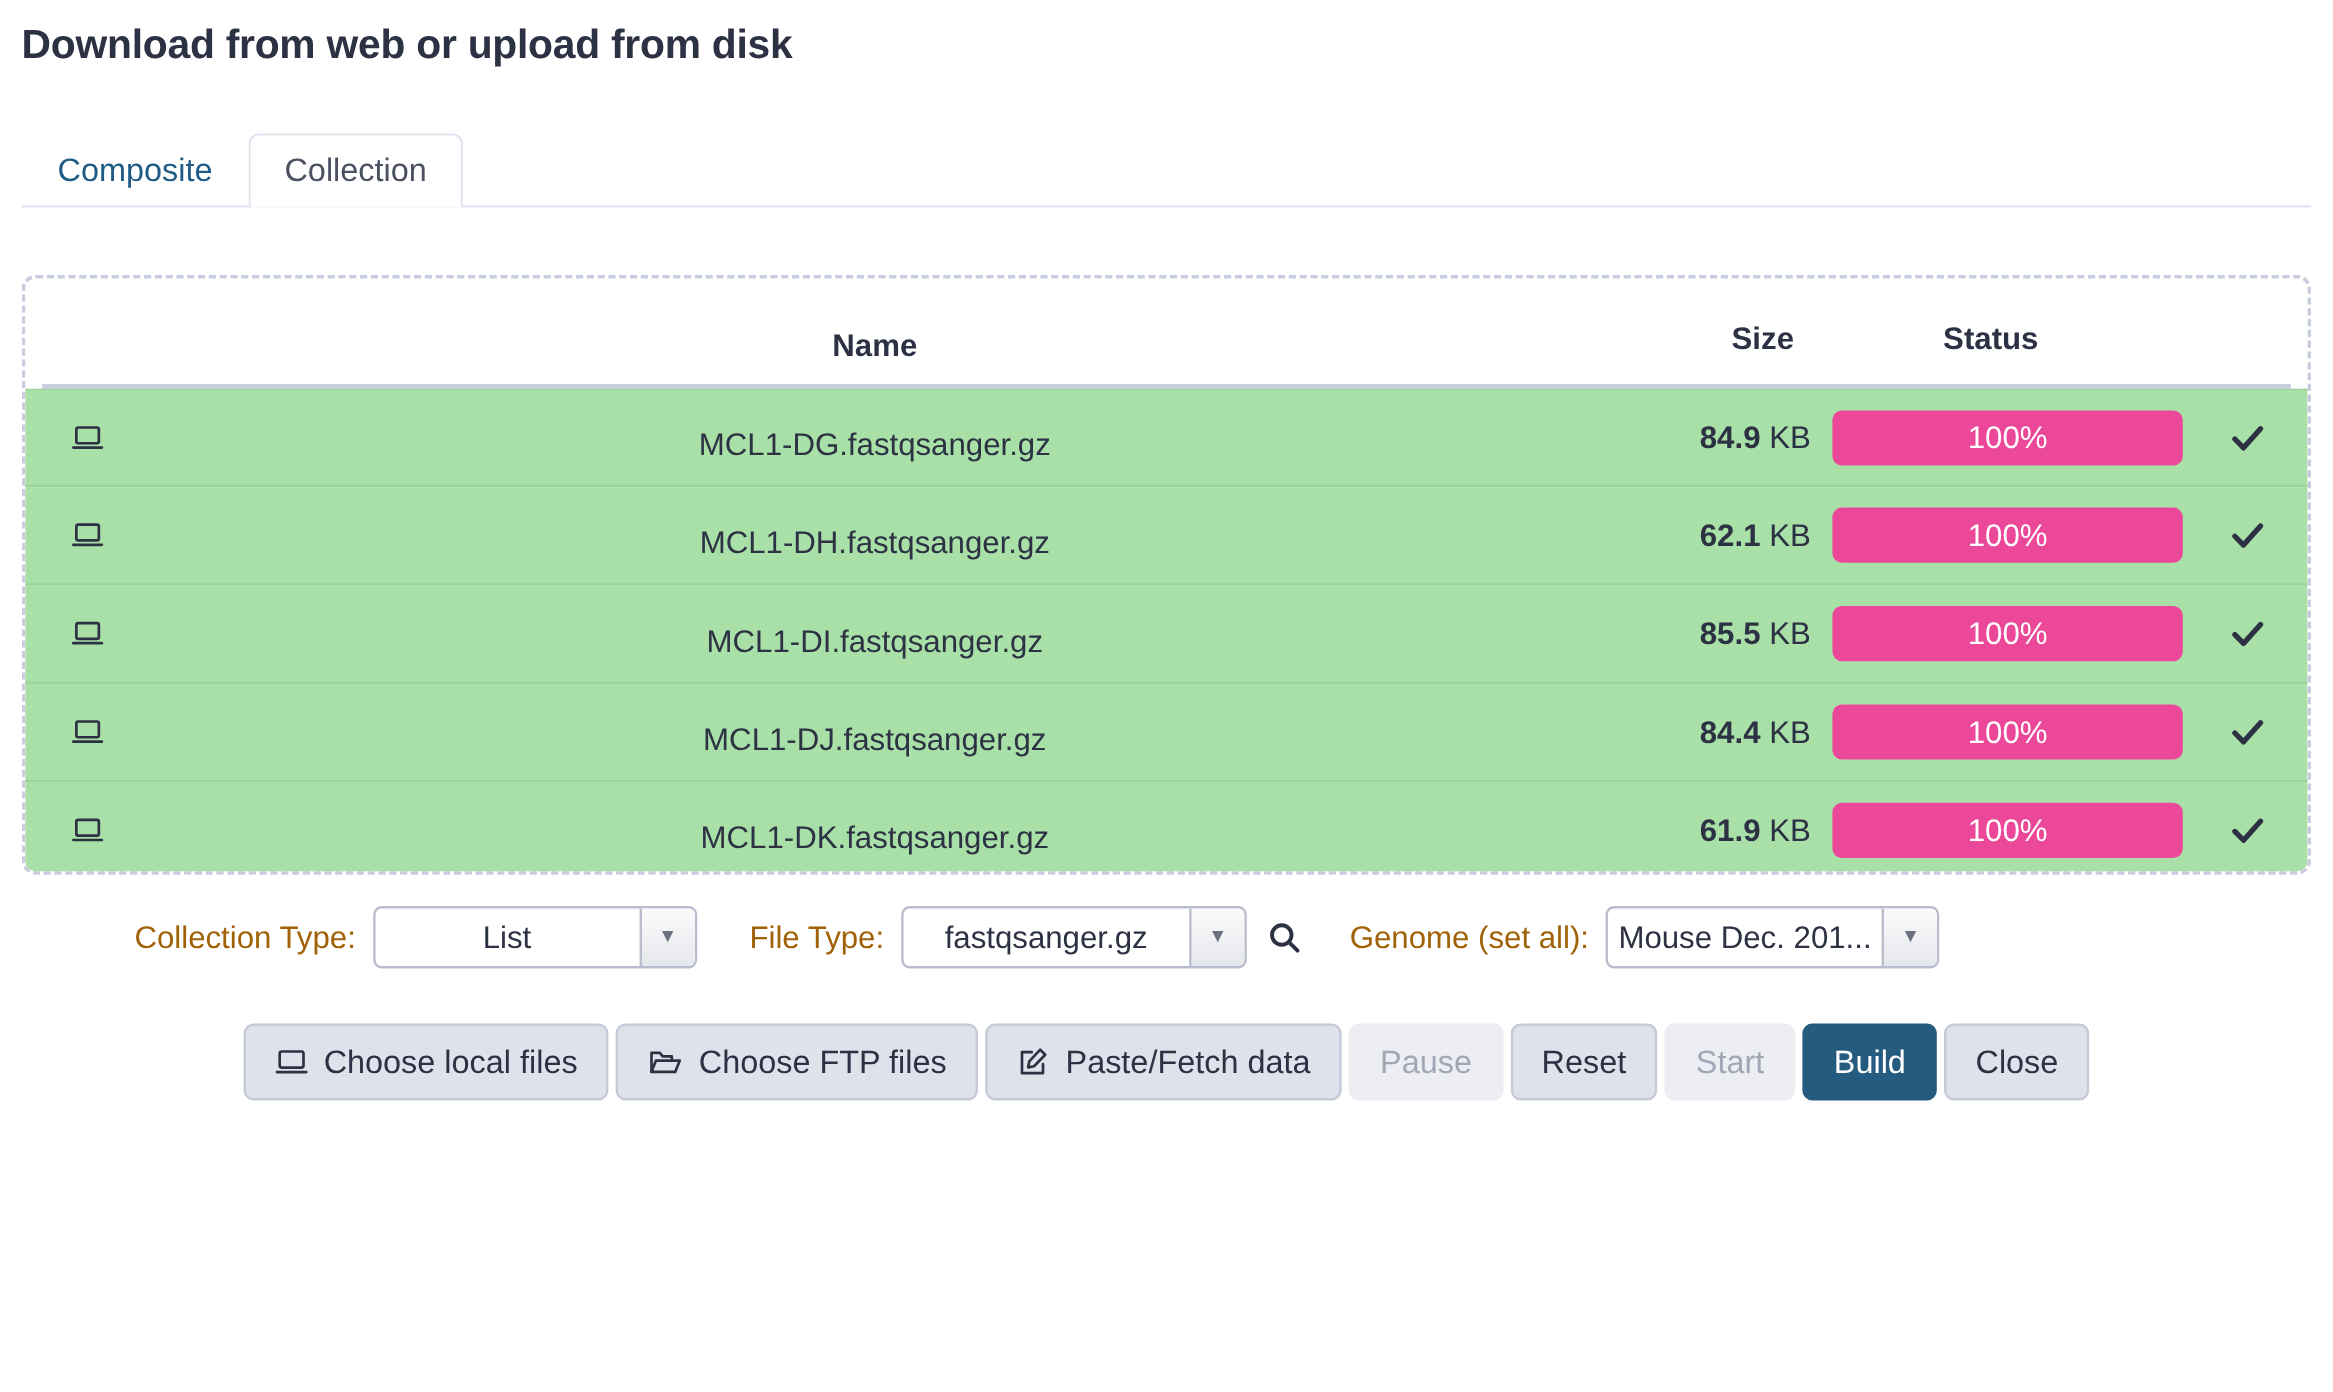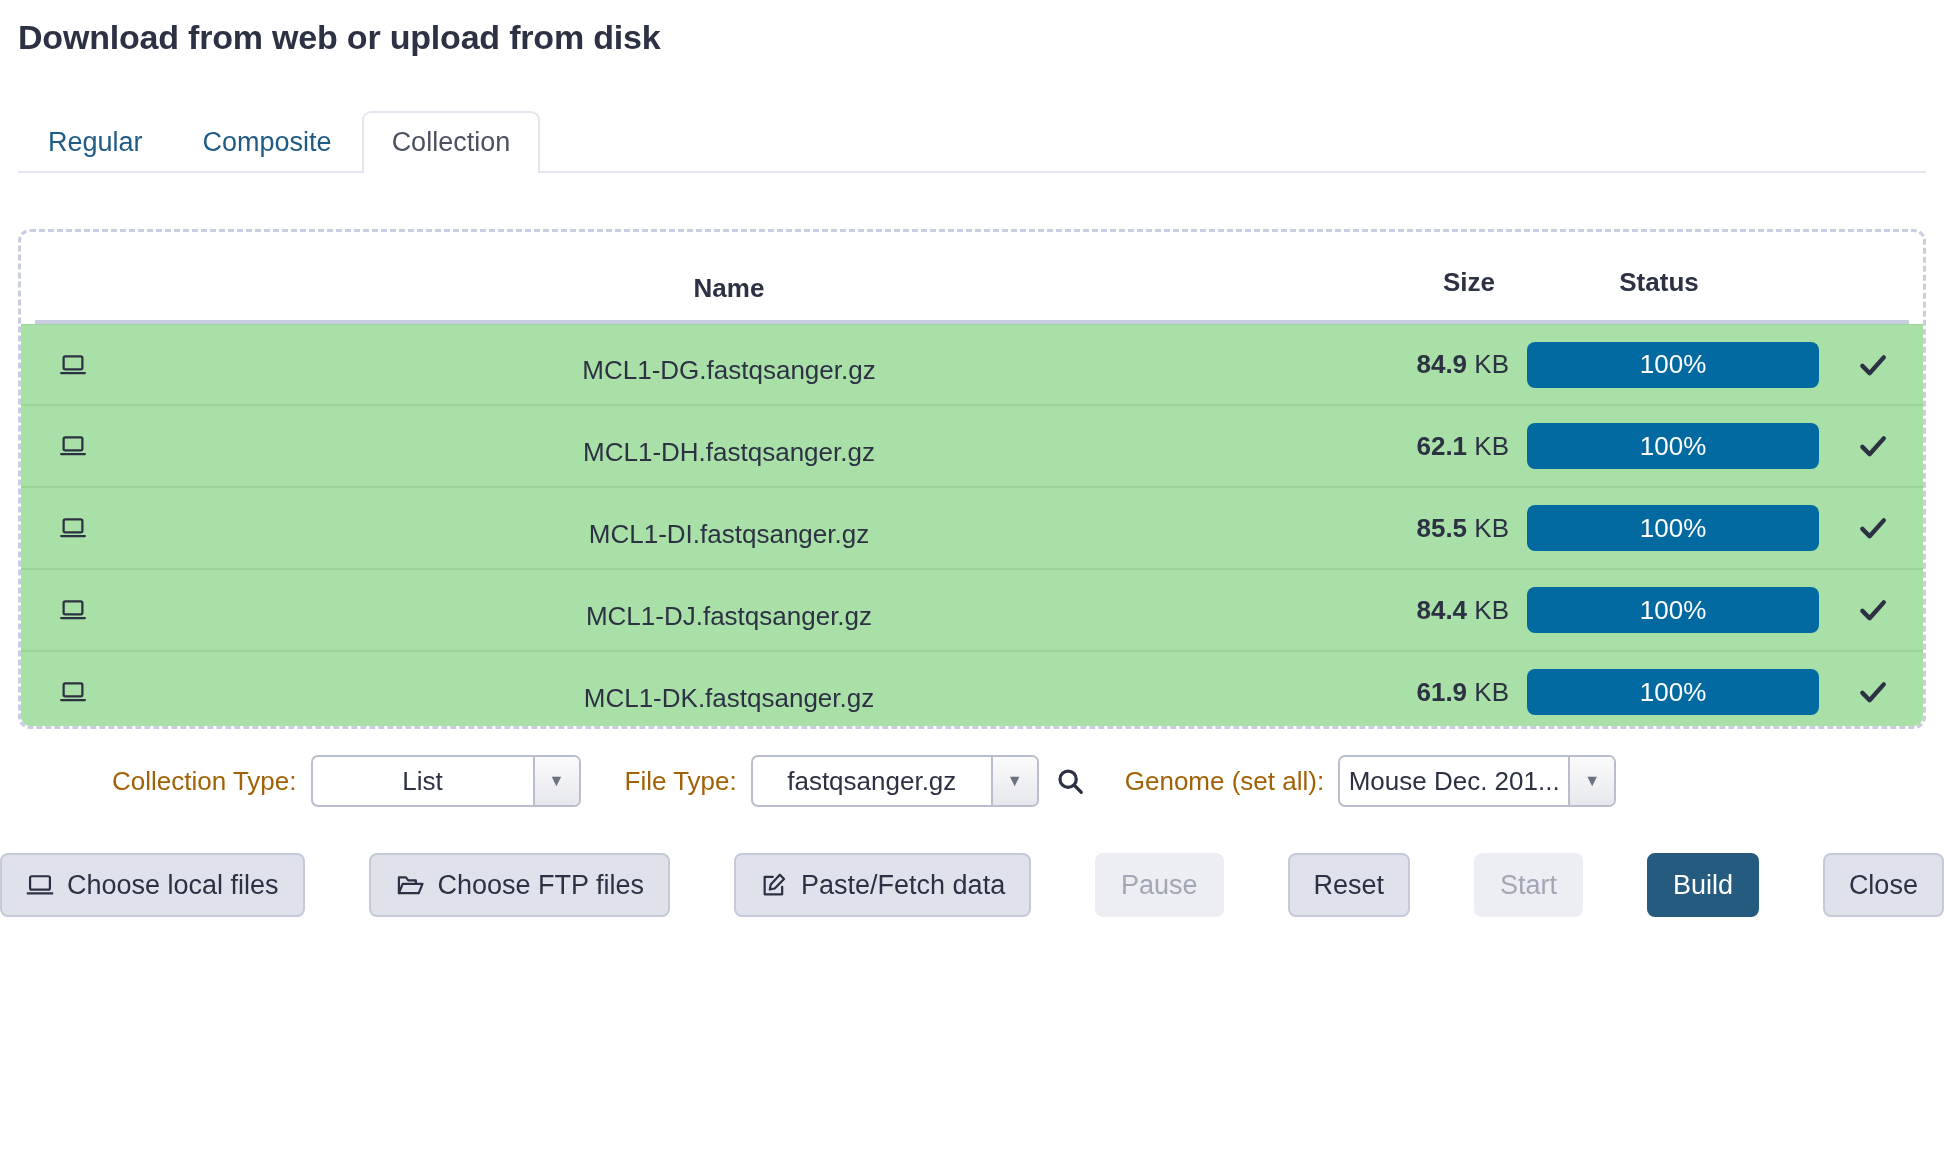--- a/index.html
+++ b/index.html
@@ -88,21 +88,21 @@
   .c-check  { width: 100px; flex: none; text-align: center; }
 
   .c-icon svg { display: block; margin: 0 auto; }
 
   .size-num { font-weight: bold; }
   .size-unit { font-weight: normal; }
 
   .progress {
     width: 292px;
     height: 46px;
-    background: #0369a1;
+    background: #ec4899;
     border-radius: 8px;
     color: #fff;
     font-size: 26px;
     display: flex;
     align-items: center;
     justify-content: center;
   }
   .check svg { display: block; margin: 0 auto; }
 
   
@@ -143,21 +143,21 @@
   .sel-collection .val { width: 220px; }
   .sel-filetype  .val { width: 238px; }
   .sel-genome    .val { width: 228px; }
   .search-icon { margin-left: 16px; display: flex; align-items: center; }
   .gap-lg { width: 44px; }
   .gap-md { width: 40px; }
 
   
   .btn-bar {
     display: flex;
-    justify-content: space-between;
+    justify-content: center;
     align-items: center;
     gap: 6px;
     margin-top: 46px;
   }
   .btn {
     height: 64px;
     border-radius: 8px;
     border: 2px solid #c6cad8;
     background: #dfe2ea;
     color: #2c3143;
@@ -182,21 +182,20 @@
     color: #ffffff;
   }
   .btn svg { display: block; }
 </style>
 </head>
 <body>
 
 <div class="page-title">Download from web or upload from disk</div>
 
 <div class="tabs">
-  <div class="tab">Regular</div>
   <div class="tab">Composite</div>
   <div class="tab active">Collection</div>
 </div>
 
 <div class="drop-area">
 
   <div class="table-head">
     <div class="row-head">
       <div class="c-icon"></div>
       <div class="c-name">Name</div>

